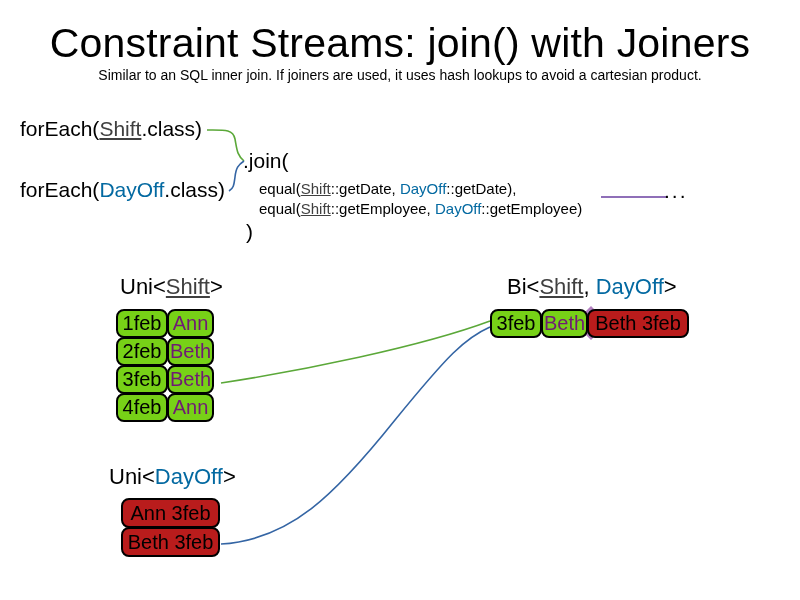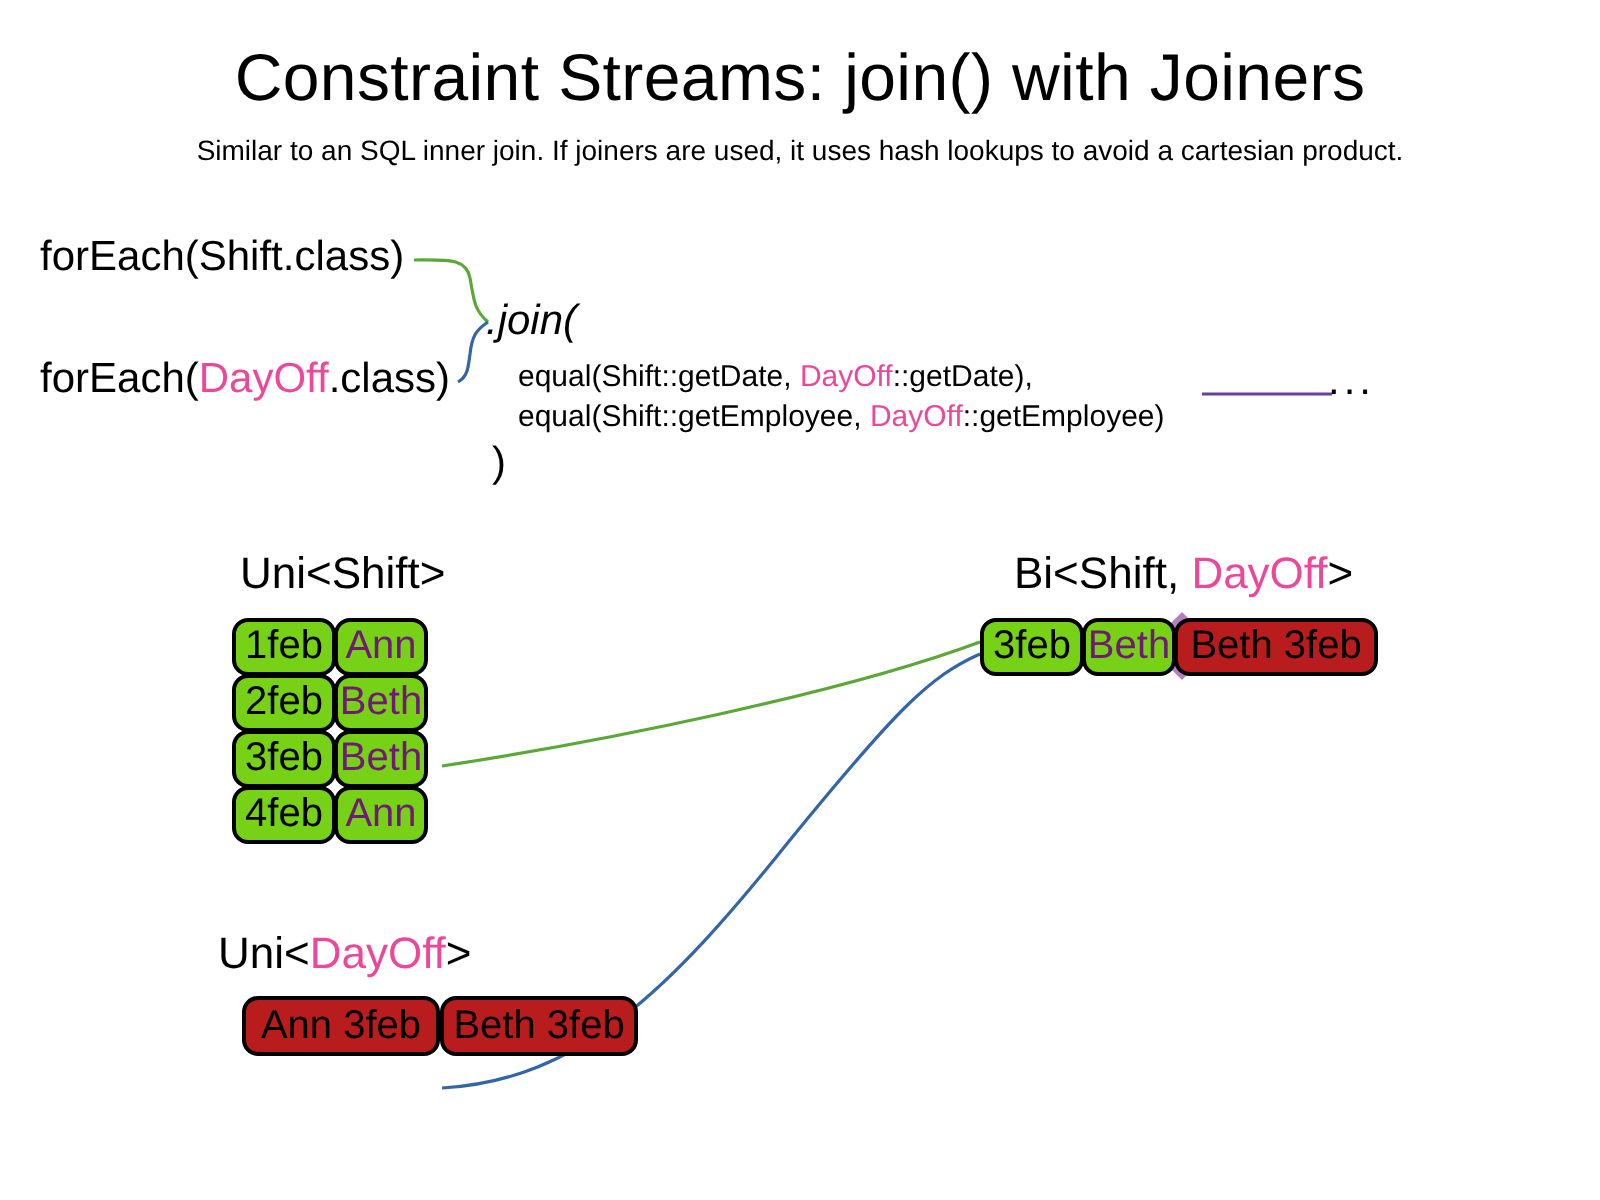--- a/index.html
+++ b/index.html
@@ -2,30 +2,30 @@
 <html><head>
 <meta charset="utf-8">
 <style>
   html,body{margin:0;padding:0;}
   body{
     width:800px;height:600px;background:#ffffff;position:relative;overflow:hidden;
     font-family:"Liberation Sans", sans-serif;color:#000;
   }
   .abs{position:absolute;}
   .center{width:800px;text-align:center;}
-  #title{top:20px;font-size:33px;letter-spacing:0.2px;}
+  #title{top:20px;font-size:41px;letter-spacing:0.2px;}
   #subtitle{top:67px;font-size:14px;}
   .code-big{font-size:21px;}
   .code-small{font-size:15px;}
-  .t-green{color:#000000;}
-  .t-blue{color:#ec4899;}
+  .t-green{color:#404040;text-decoration:underline;}
+  .t-blue{color:#0369a1;}
   .t-orange{color:#701a75;}
   #foreach-shift{left:20px;top:117px;}
   #foreach-dayoff{left:20px;top:178px;}
-  #join-open{left:243px;top:149px;font-style:italic;}
+  #join-open{left:243px;top:149px;}
   #joiner-date{left:259px;top:180px;text-align:right;}
   #joiner-employee{left:259px;top:200px;}
   #join-close{left:246px;top:220px;}
   #dots{left:664px;top:179px;font-size:21px;letter-spacing:2px;}
   svg.overlay{position:absolute;left:0;top:0;pointer-events:none;z-index:0;}
   .tbl-label{font-size:22px;z-index:2;}
   #uni-shift-label{left:120px;top:274px;}
   #bi-label{left:507px;top:274px;}
   #uni-dayoff-label{left:109px;top:464px;}
   .row{display:flex;z-index:2;}
@@ -35,21 +35,21 @@
     font-size:20px;height:29px;box-sizing:border-box;position:relative;
   }
   .cell.blue{background:#b91c1c;}
   .cell.c-date{width:52px;}
   .cell.c-emp{width:47px;margin-left:-1px;}
   .cell.c-tuple{width:102px;margin-left:-1px;}
   .cell.c-dayoff{width:99px;}
   #shift-table{left:116px;top:310px;display:flex;flex-direction:column;}
   #shift-table .row{margin-top:-1px;}
   #bi-row{left:490px;top:309px;}
-  #dayoff-table{left:121px;top:499px;display:flex;flex-direction:row;}
+  #dayoff-table{left:121px;top:499px;display:flex;flex-direction:column;}
   #dayoff-table .cell{margin-top:-1px;height:30px;}
   #junction-diamond{
     left:579px;top:311px;width:24px;height:24px;background:#B27FC0;
     transform:rotate(45deg);z-index:1;
   }
   #note{left:259px;top:527px;font-size:19.5px;line-height:27px;color:#C00000;z-index:2;}
 </style>
 </head>
 <body>
 

